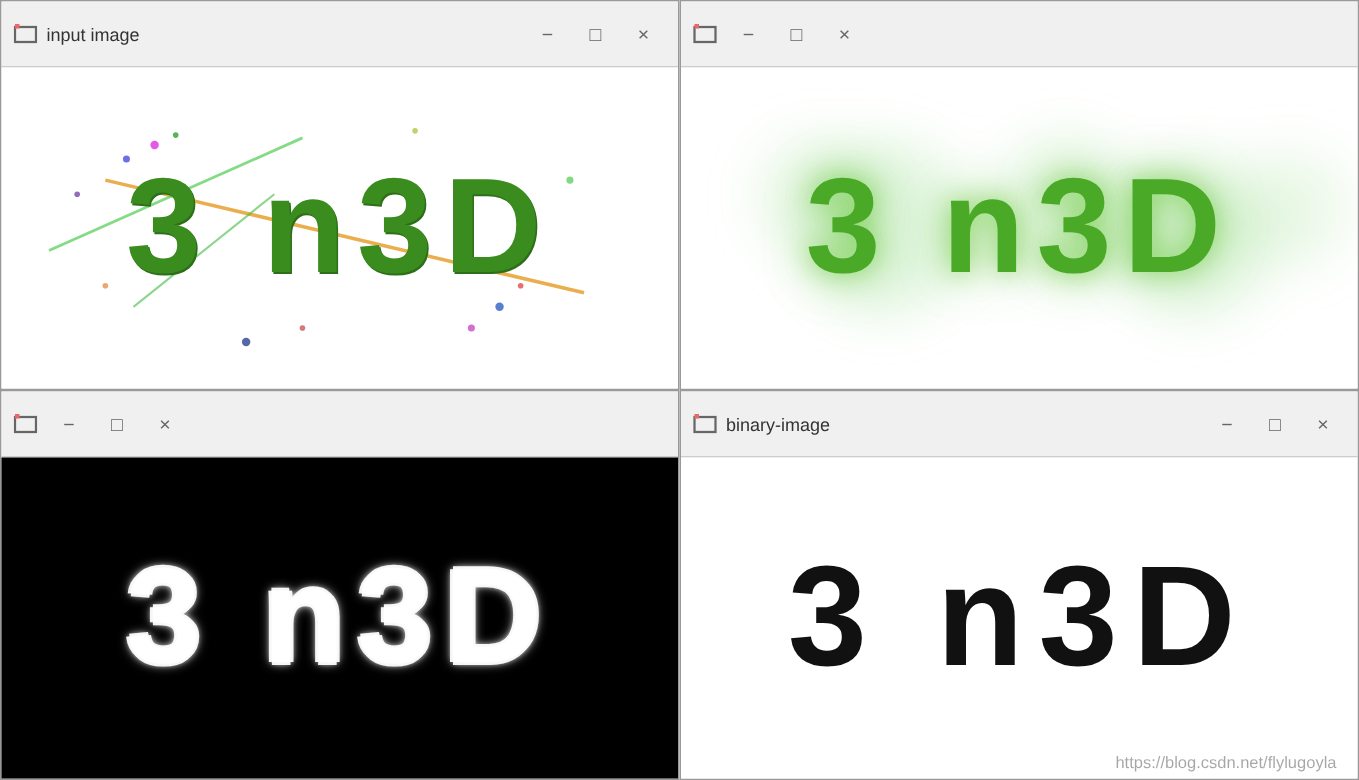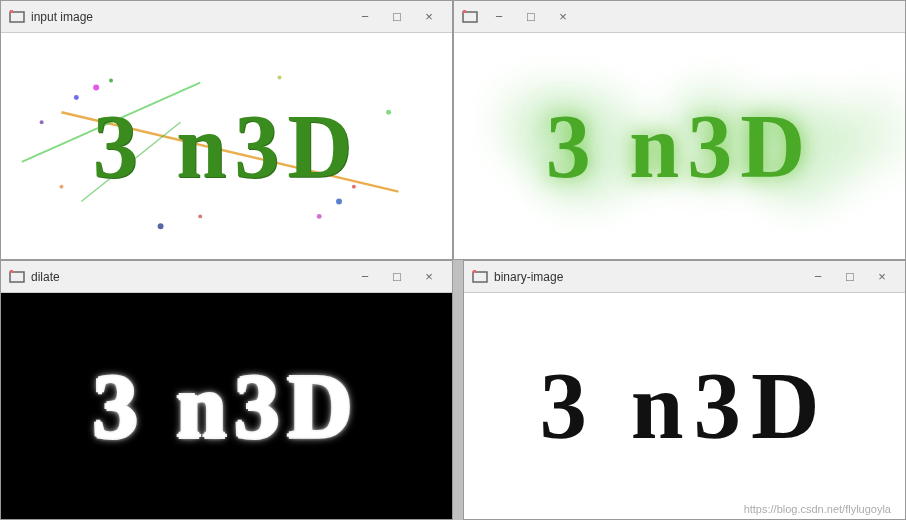--- a/index.html
+++ b/index.html
@@ -14,21 +14,21 @@
     }
 
     .window {
       display: flex;
       flex-direction: column;
       border: 1px solid #999;
       background: #fff;
     }
 
     .titlebar {
-      height: 32px;
+      height: 44px;
       background: #f0f0f0;
       border-bottom: 1px solid #ccc;
       display: flex;
       align-items: center;
       padding: 0 8px;
       flex-shrink: 0;
       user-select: none;
     }
 
     .titlebar-icon {
@@ -105,21 +105,21 @@
       height: 100%;
       position: relative;
       overflow: hidden;
     }
 
     .img-text {
       position: absolute;
       top: 50%;
       left: 50%;
       transform: translate(-50%, -50%);
-      font-family: Liberation Serif, serif;
+      font-family: Liberation Sans, sans-serif;
       font-weight: 900;
       font-size: 90px;
       letter-spacing: 8px;
       white-space: nowrap;
       user-select: none;
     }
 
     .text-green-input {
       color: #3a8c1e;
       text-shadow: 1px 1px 0 #2d6e18;
@@ -234,33 +234,32 @@
     <span class="img-text text-green-dst">3 n3D</span>
   </div>
 </div>
 
 <div class="window">
   <div class="titlebar">
     <svg class="titlebar-icon" viewBox="0 0 16 16">
       <rect width="14" height="10" x="1" y="3" fill="none" stroke="#666" stroke-width="1.5"></rect>
       <rect width="3" height="3" x="1" y="1" fill="#e66"></rect>
     </svg>
-    <span class="titlebar-title">dilate</span>
     <div class="titlebar-buttons">
       <button class="titlebar-btn">−</button>
       <button class="titlebar-btn">□</button>
       <button class="titlebar-btn close">×</button>
     </div>
   </div>
   <div class="canvas-area canvas-dilate">
     <span class="img-text text-white-dilate">3 n3D</span>
   </div>
 </div>
 
-<div class="window" style="position:relative;margin-left:10px;">
+<div class="window" style="position:relative;">
   <div class="titlebar">
     <svg class="titlebar-icon" viewBox="0 0 16 16">
       <rect width="14" height="10" x="1" y="3" fill="none" stroke="#666" stroke-width="1.5"></rect>
       <rect width="3" height="3" x="1" y="1" fill="#e66"></rect>
     </svg>
     <span class="titlebar-title">binary-image</span>
     <div class="titlebar-buttons">
       <button class="titlebar-btn">−</button>
       <button class="titlebar-btn">□</button>
       <button class="titlebar-btn close">×</button>

